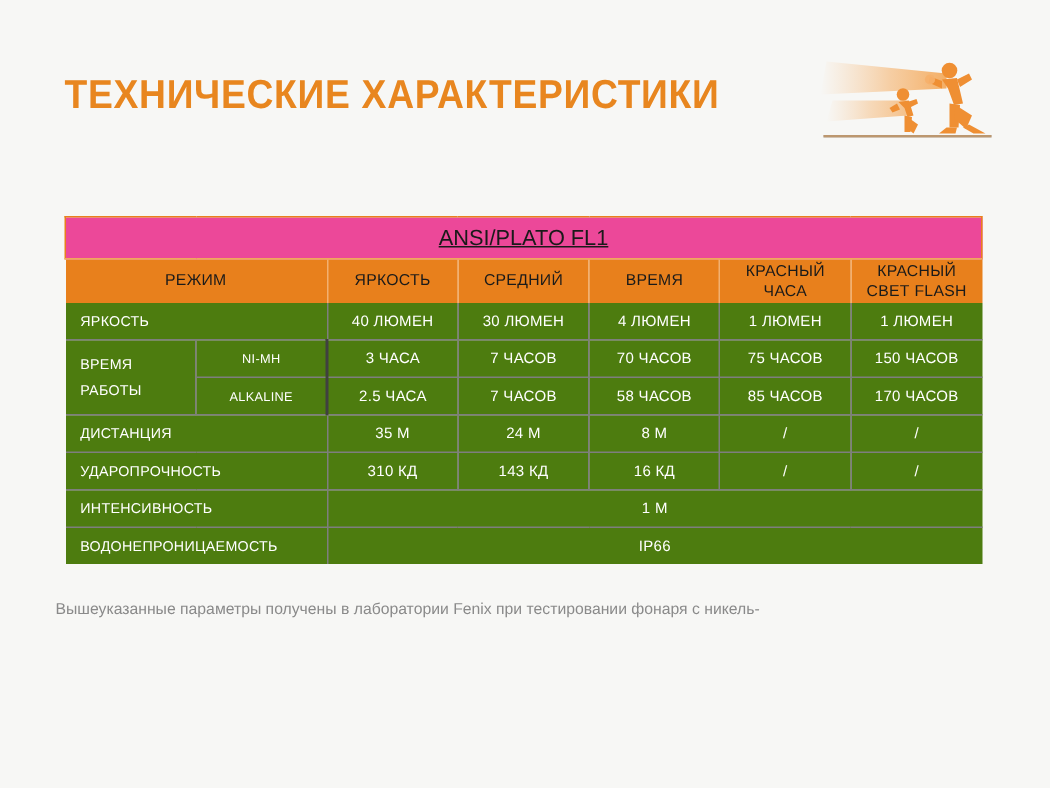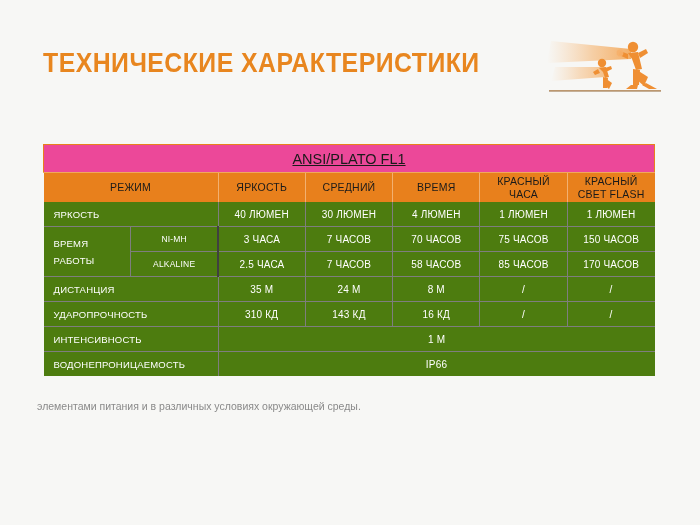--- a/index.html
+++ b/index.html
@@ -247,14 +247,14 @@
     </tr>
 
     <tr>
       <td class="cell label bottom-last" colspan="2">ВОДОНЕПРОНИЦАЕМОСТЬ</td>
       <td class="cell last bottom-last" colspan="5">IP66</td>
     </tr>
   </tbody>
 </table>
 
 <div class="footnote">
-  <div>элементами питания и в различных условиях окружающей среды.</div>
+  <div>Вышеуказанные параметры получены в лаборатории Fenix при тестировании фонаря с никель-</div>
 </div>
 
 </body></html>

